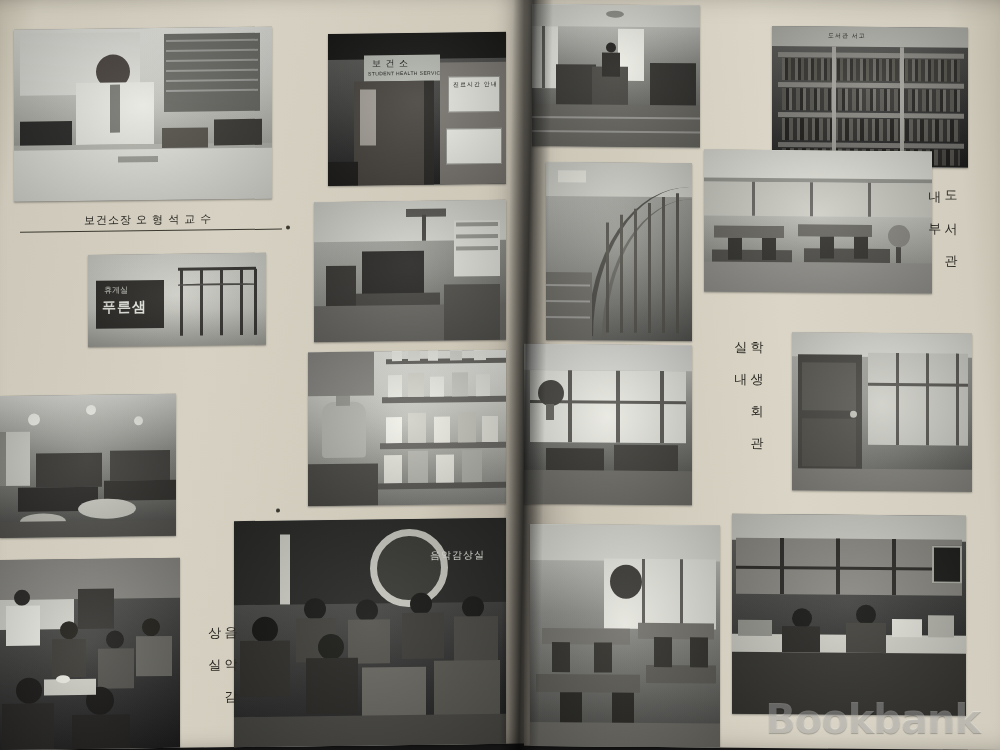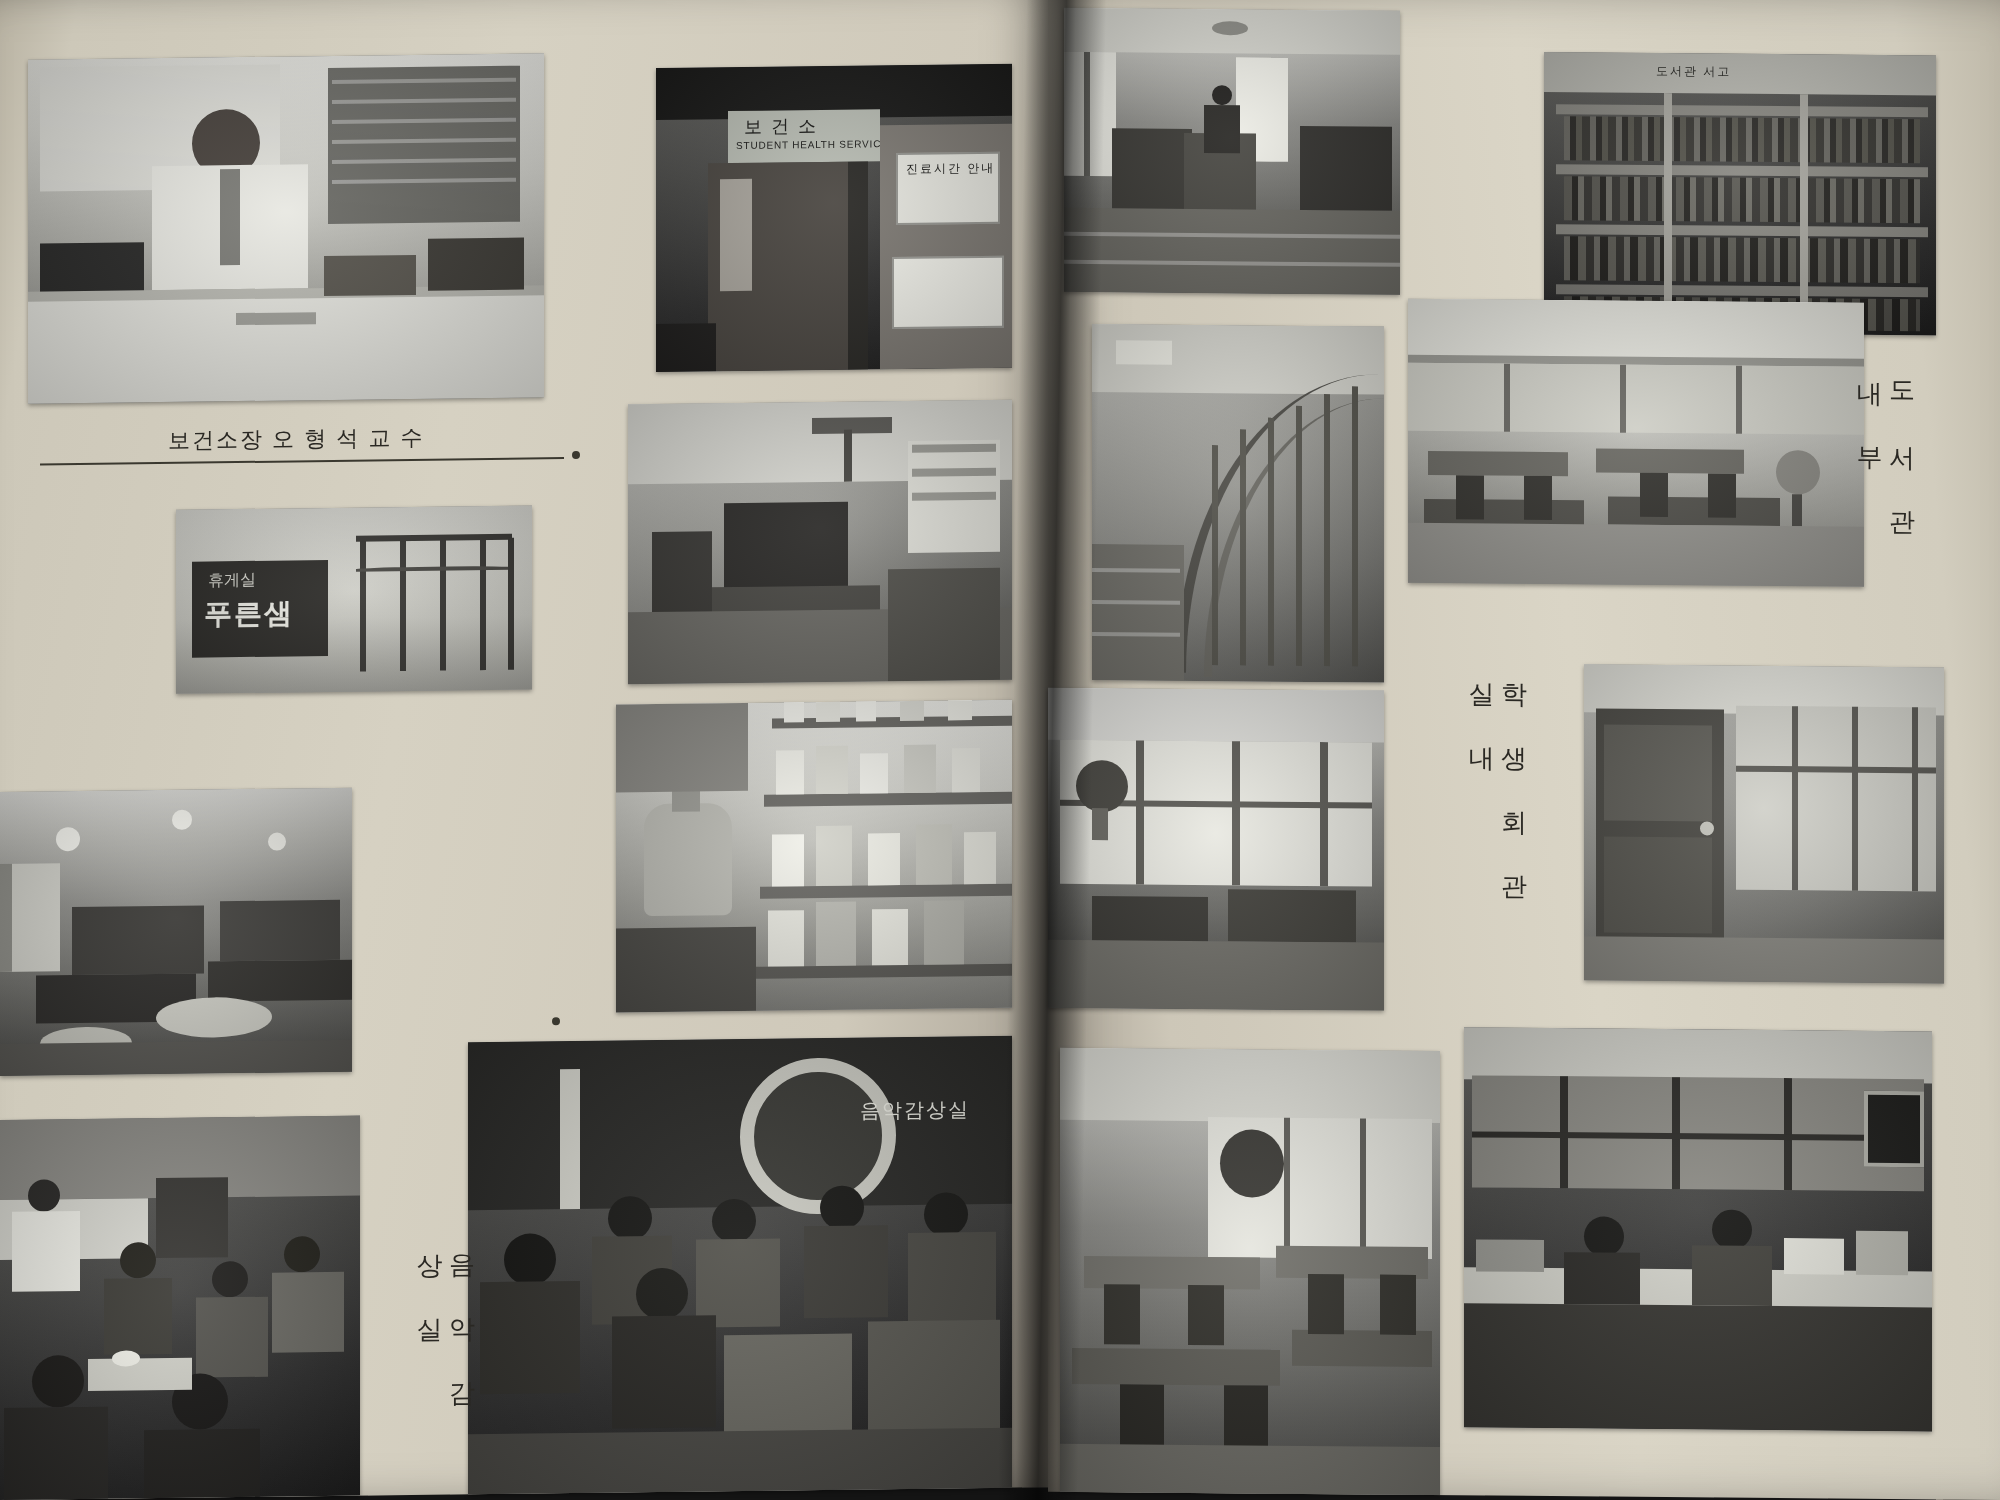--- a/index.html
+++ b/index.html
@@ -561,13 +561,14 @@
 
       <div class="stroke" style="left:200px; top:30px; width:26px; height:34px; background:#1f1f1d; border:2px solid #b5b5ad;"></div>
     </div>
 
     <div class="caption-v" style="left:402px; top:182px; height:104px;">도 서 관 내 부</div>
     <div class="caption-v" style="left:208px; top:334px; height:116px;">학 생 회 관 실 내</div>
   </div>
 
   <div class="gutter"></div>
 
+  <div class="watermark">Bookbank</div>
 </div>
 
 </body></html>

